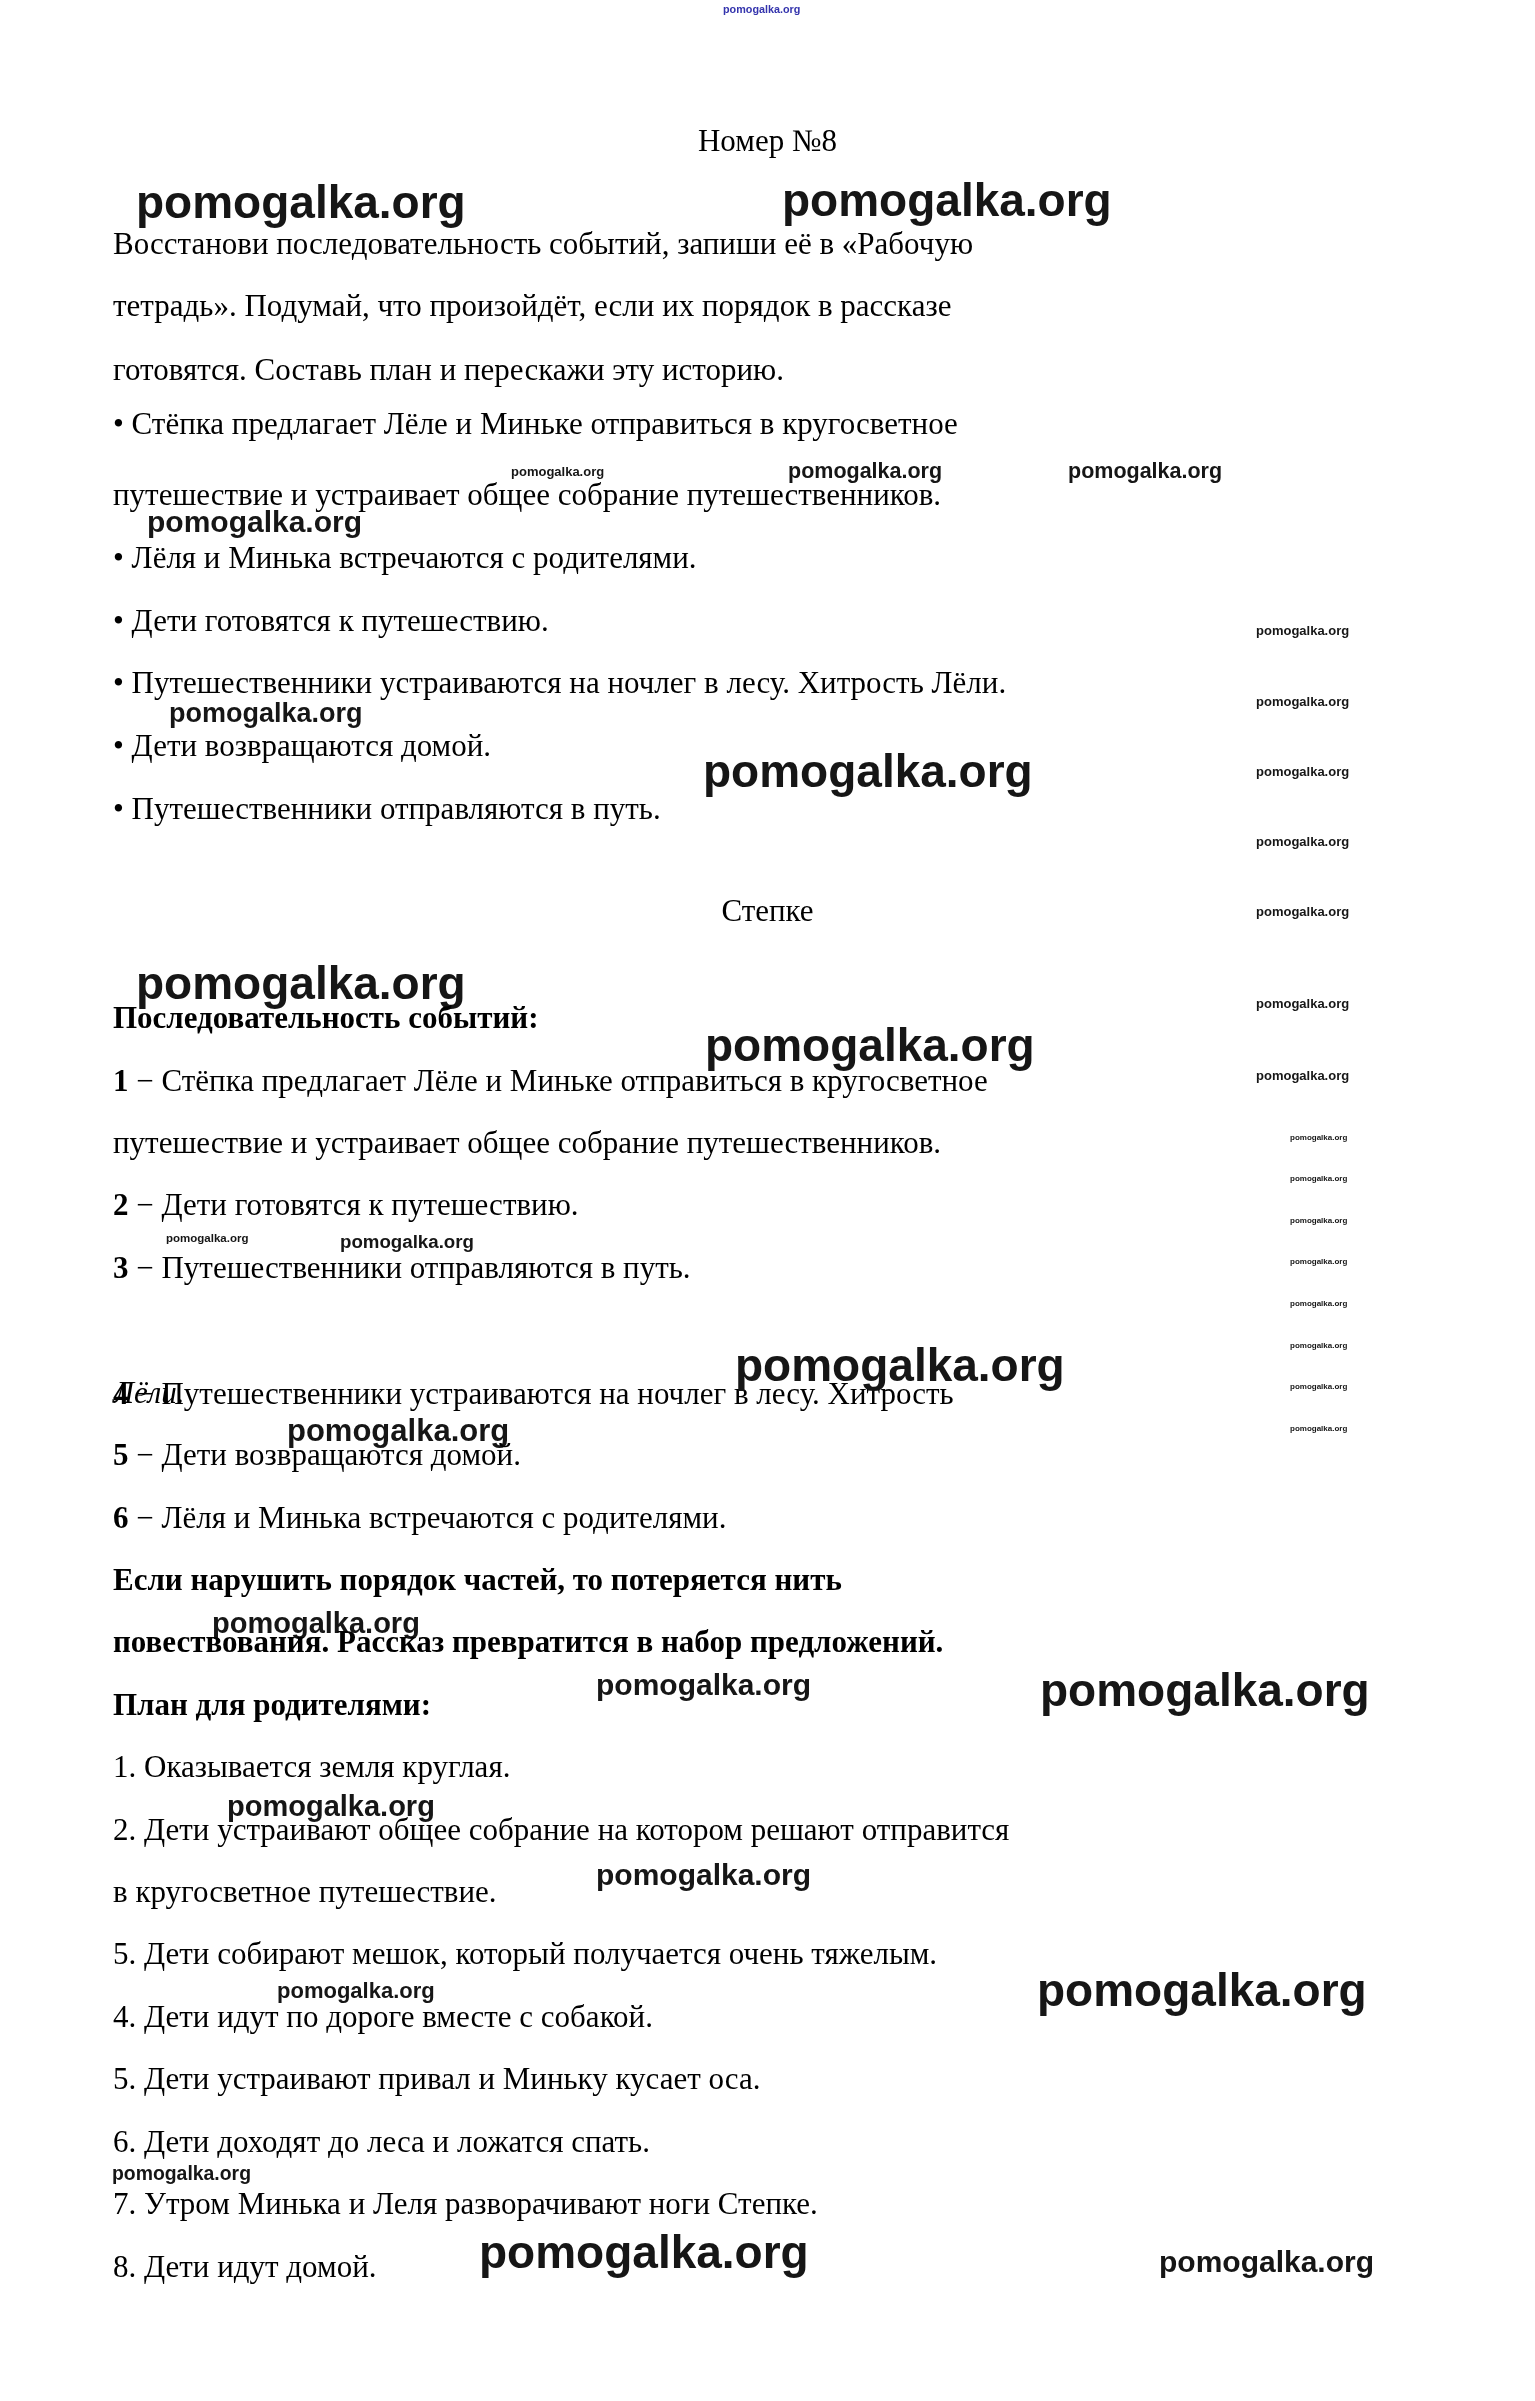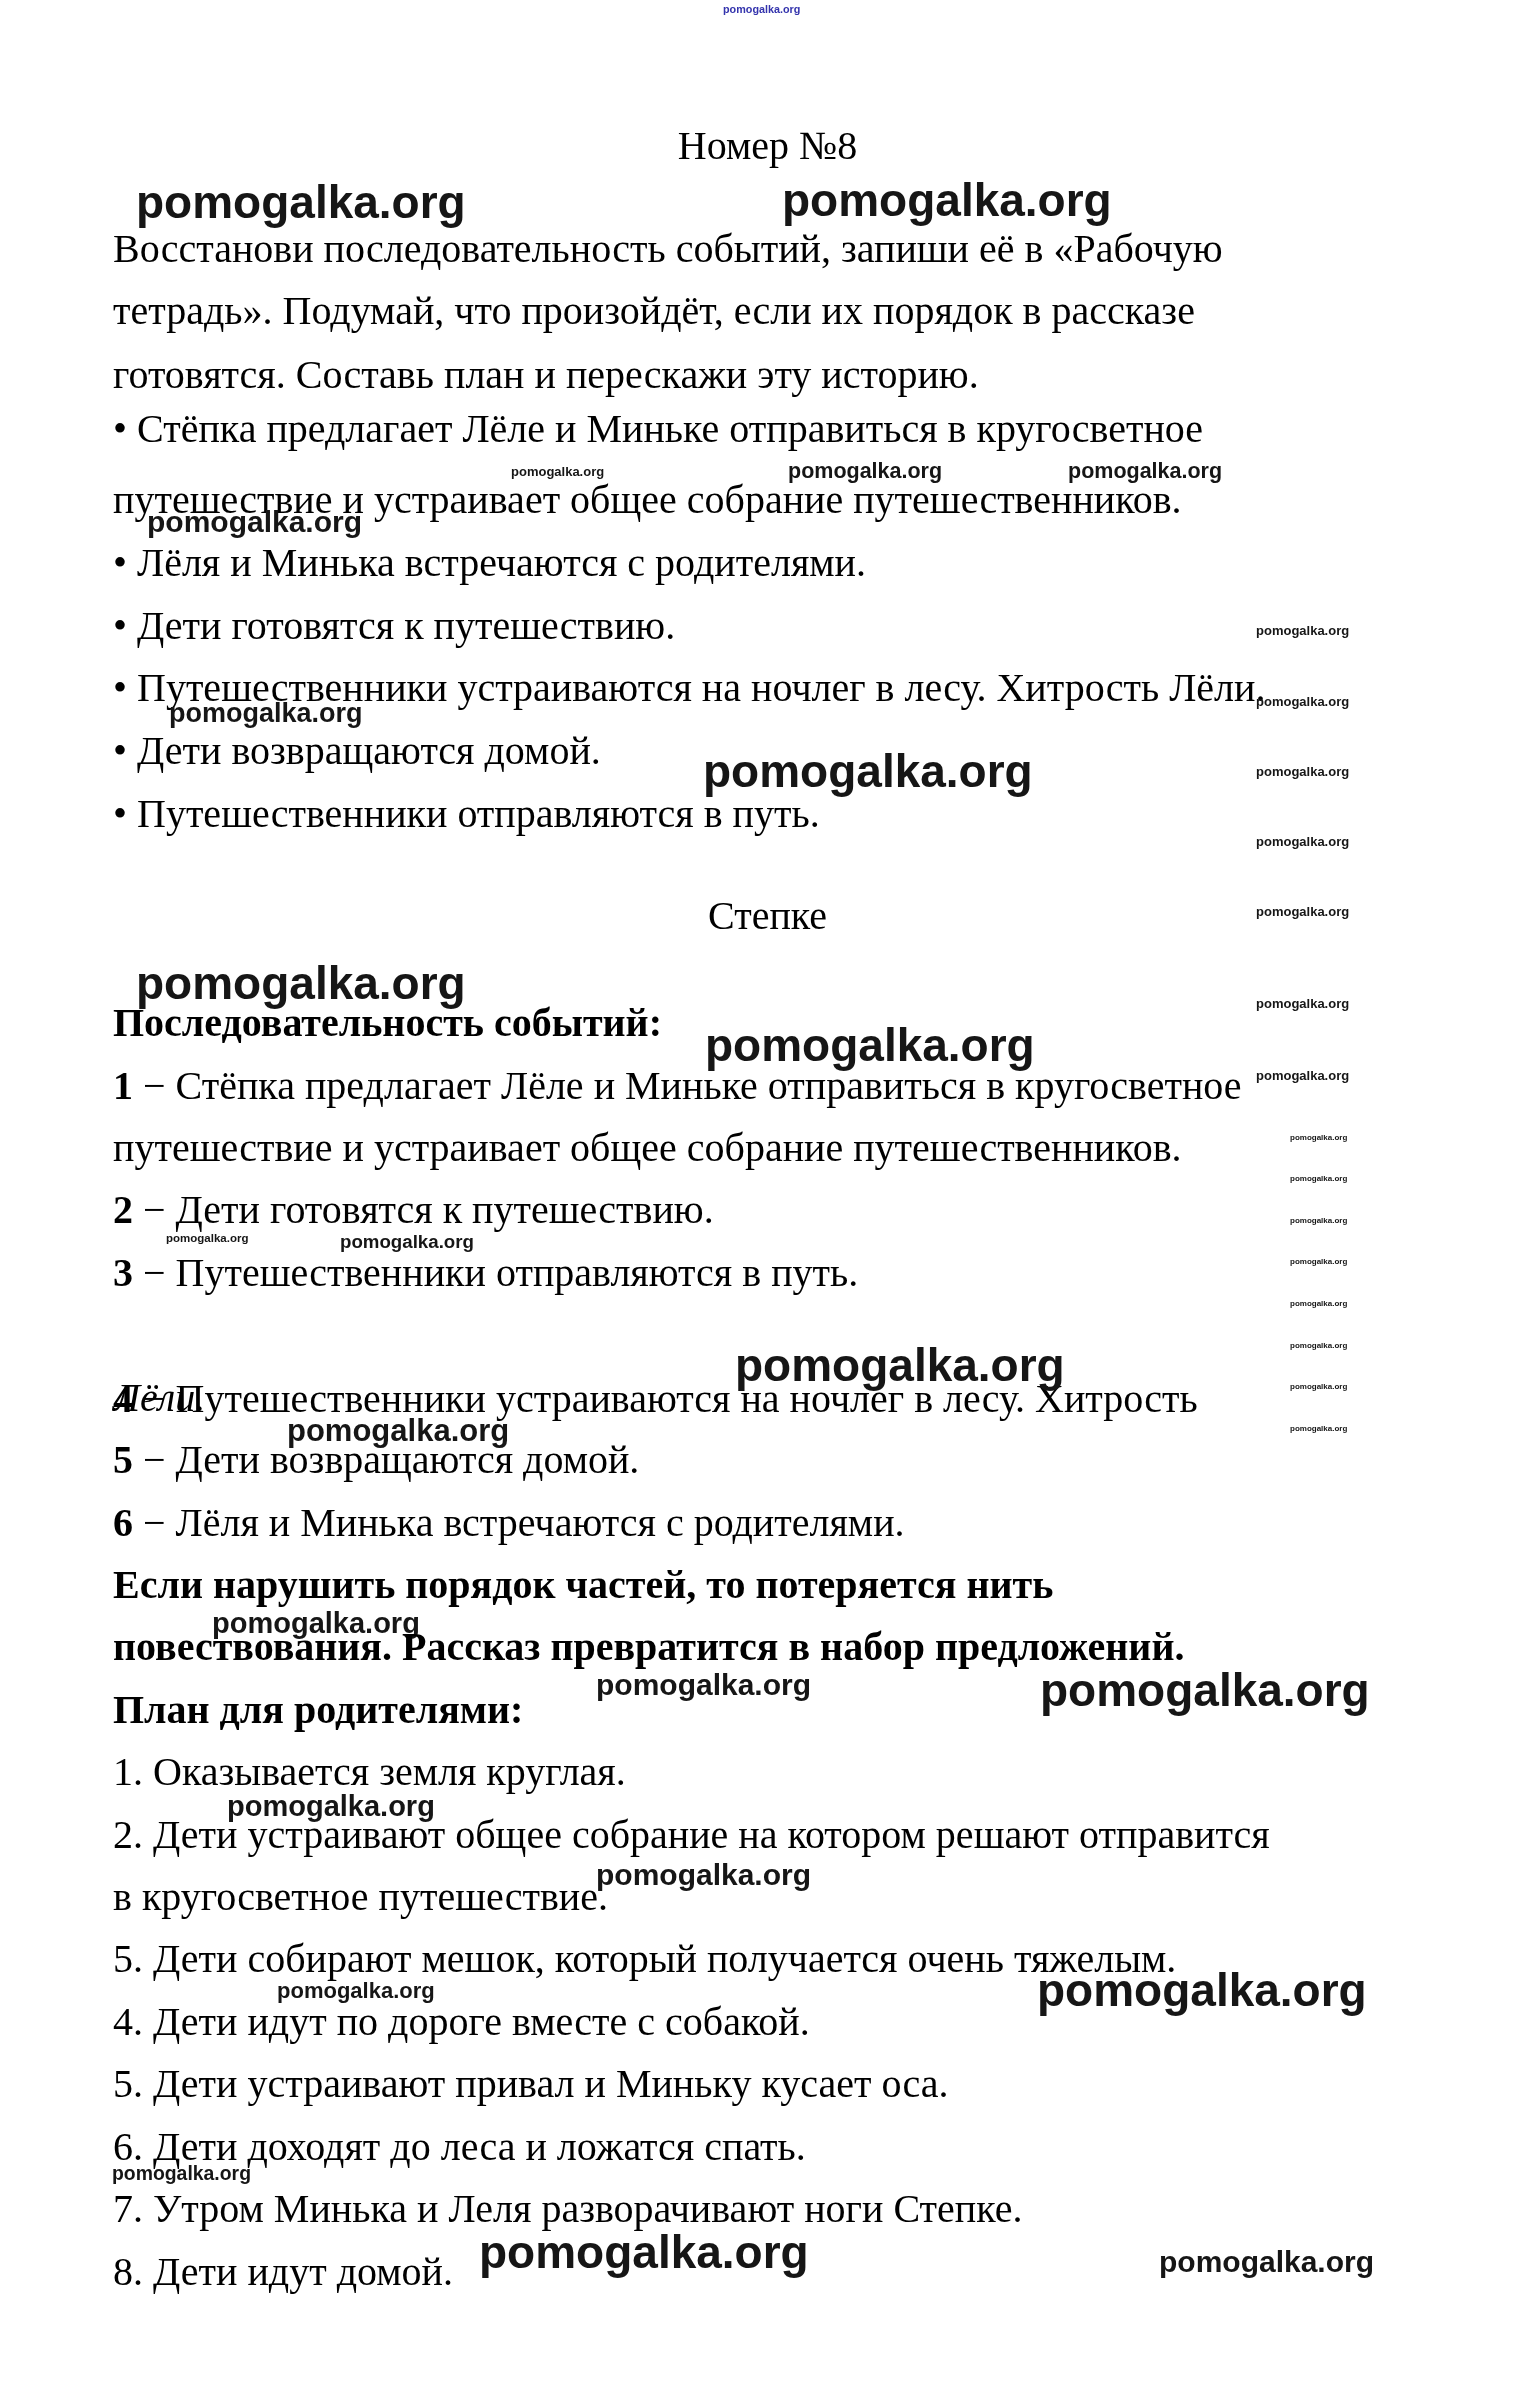--- a/index.html
+++ b/index.html
@@ -7,21 +7,21 @@
     position:relative;
     width:1493px;
     height:2401px;
     background:#ffffff;
     overflow:hidden;
     font-family:"Liberation Serif","DejaVu Serif",serif;
   }
   .t {
     position:absolute;
     font-family:"Liberation Serif","DejaVu Serif",serif;
-    font-size:40px;
+    font-size:31px;
     line-height:1.15;
     color:#000000;
     white-space:nowrap;
   }
   .bold { font-weight:bold; }
   .ctr { left:0; width:1535px; text-align:center; }
   .wm {
     position:absolute;
     font-family:"Liberation Sans","DejaVu Sans",sans-serif;
     font-weight:700;

